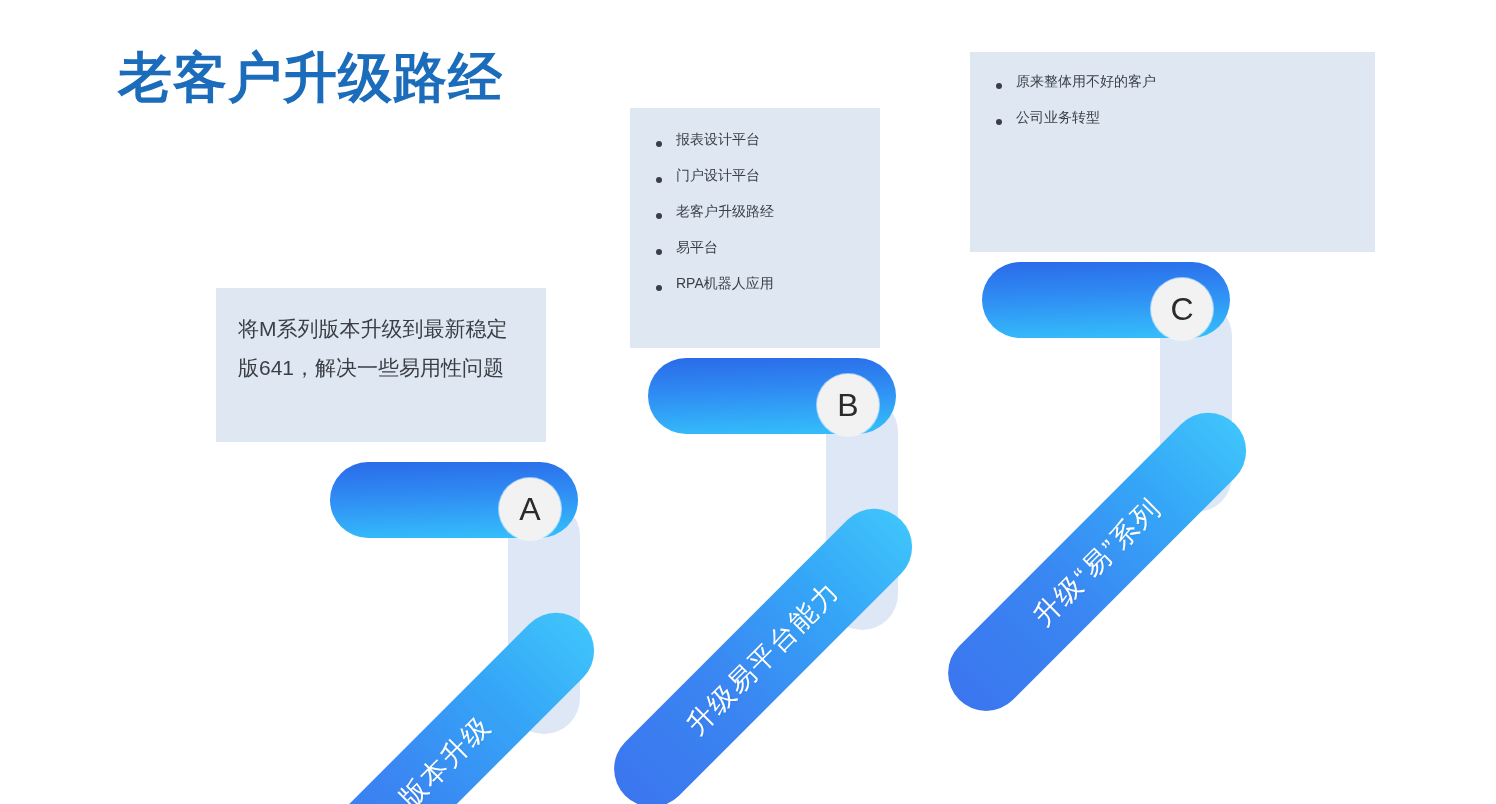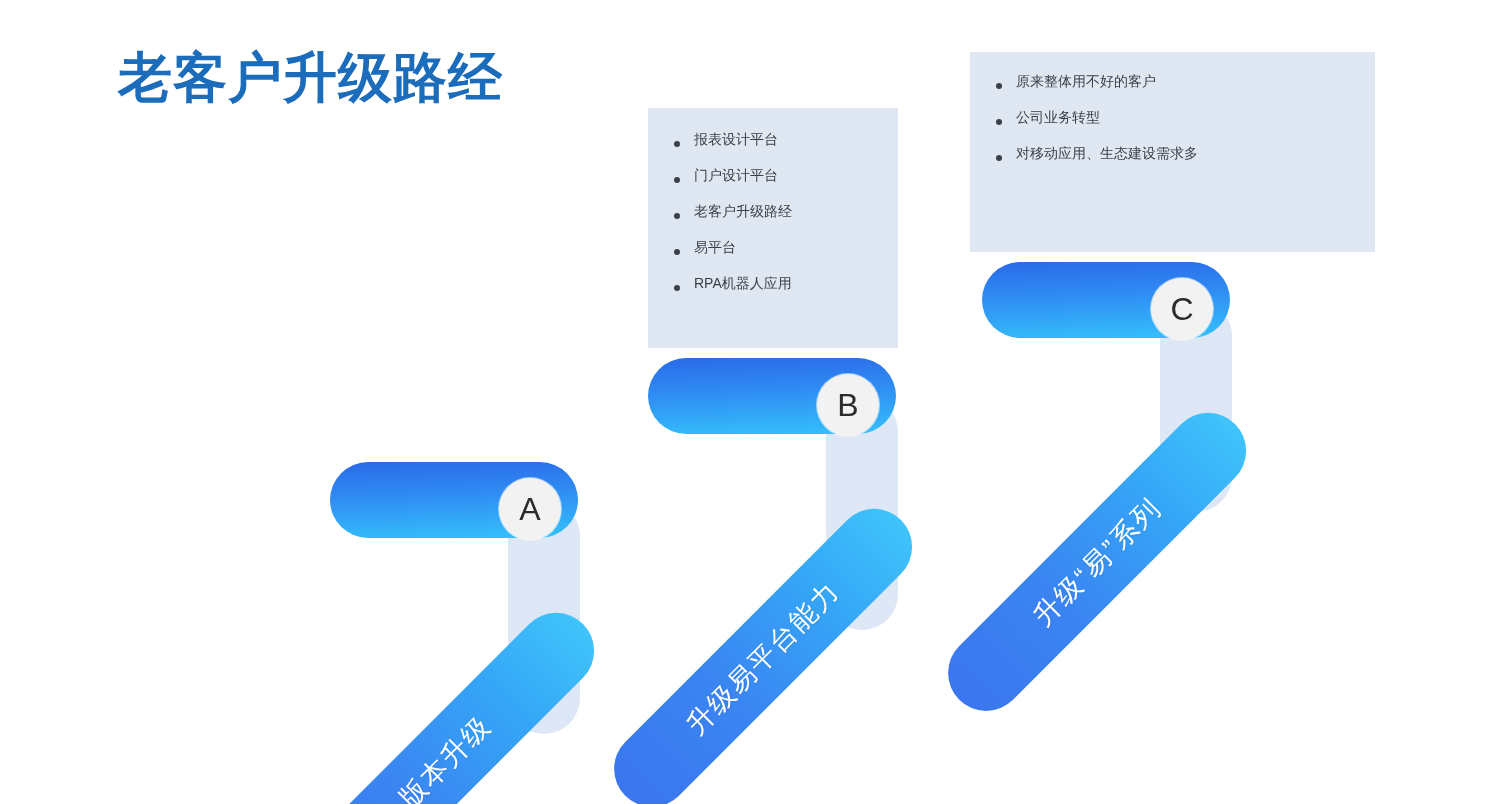--- a/index.html
+++ b/index.html
@@ -57,21 +57,21 @@
     position: absolute;
     left: 6px;
     top: 9px;
     width: 6px;
     height: 6px;
     border-radius: 50%;
     background: #3b3f45;
   }
 
   #box-a { left: 216px; top: 288px; width: 330px; height: 154px; padding: 22px 20px 0 22px; }
-  #box-b { left: 648px; top: 108px; width: 250px; height: 240px; padding: 24px 1px 0 20px; }
+  #box-b { left: 630px; top: 108px; width: 250px; height: 240px; padding: 24px 1px 0 20px; }
   #box-c { left: 970px; top: 52px; width: 405px; height: 200px; padding: 22px 18px 0 20px; }
 
   
   .arrow-group { position: absolute; }
 
   
   .shadow-bar {
     position: absolute;
     width: 72px;
     background: #dde7f5;
@@ -172,32 +172,34 @@
 
   <div class="arrow-group" id="arrow-c">
     <div class="shadow-bar"></div>
     <div class="top-bar"></div>
     <div class="diag-bar">
       <div class="diag-label">升级“易”系列</div>
     </div>
     <div class="badge">C</div>
   </div>
 
+  <div class="info-box" id="box-a">
+    <div class="info-paragraph">将M系列版本升级到最新稳定版641，解决一些易用性问题</div>
+  </div>
 
   <div class="info-box" id="box-b">
     <ul class="bullet-list">
       <li class="bullet-item">报表设计平台</li>
       <li class="bullet-item">门户设计平台</li>
       <li class="bullet-item">老客户升级路经</li>
       <li class="bullet-item">易平台</li>
       <li class="bullet-item">RPA机器人应用</li>
     </ul>
   </div>
 
   <div class="info-box" id="box-c">
     <ul class="bullet-list">
       <li class="bullet-item">原来整体用不好的客户</li>
       <li class="bullet-item">公司业务转型</li>
-      <li class="bullet-item">对移动应用、生态建设需求多</li>
     </ul>
   </div>
 
 </div>
 
 </body></html>

